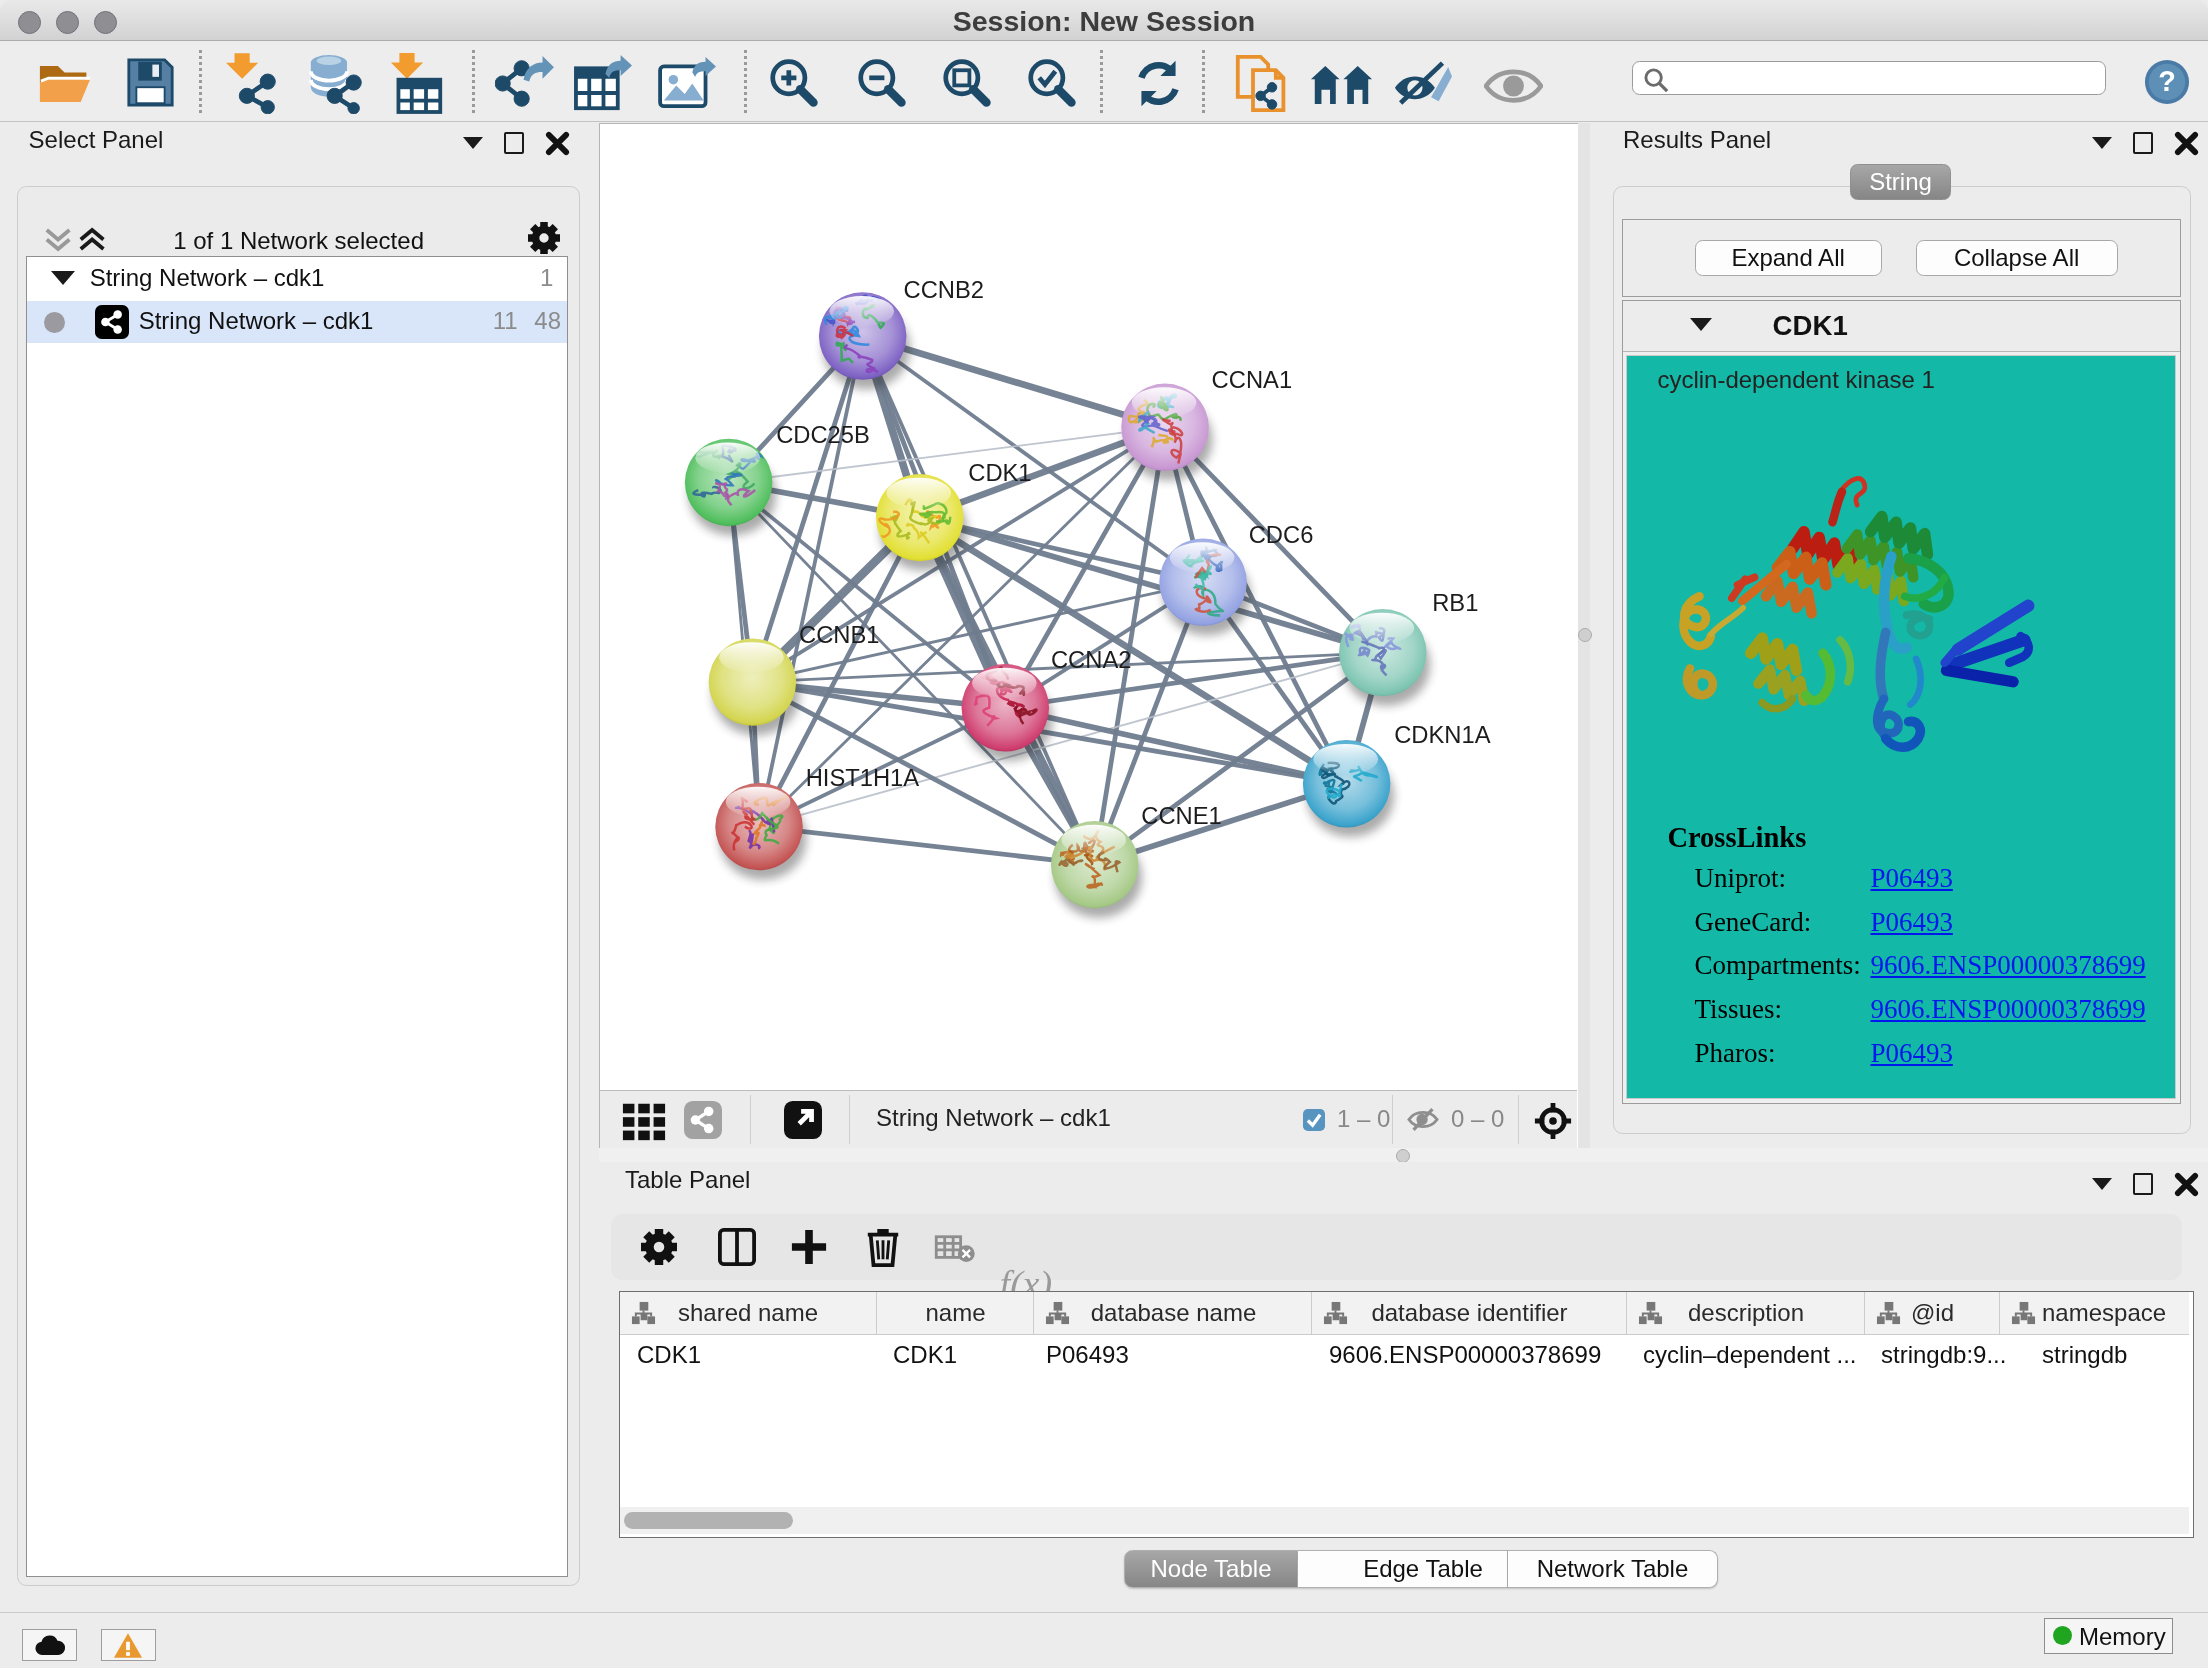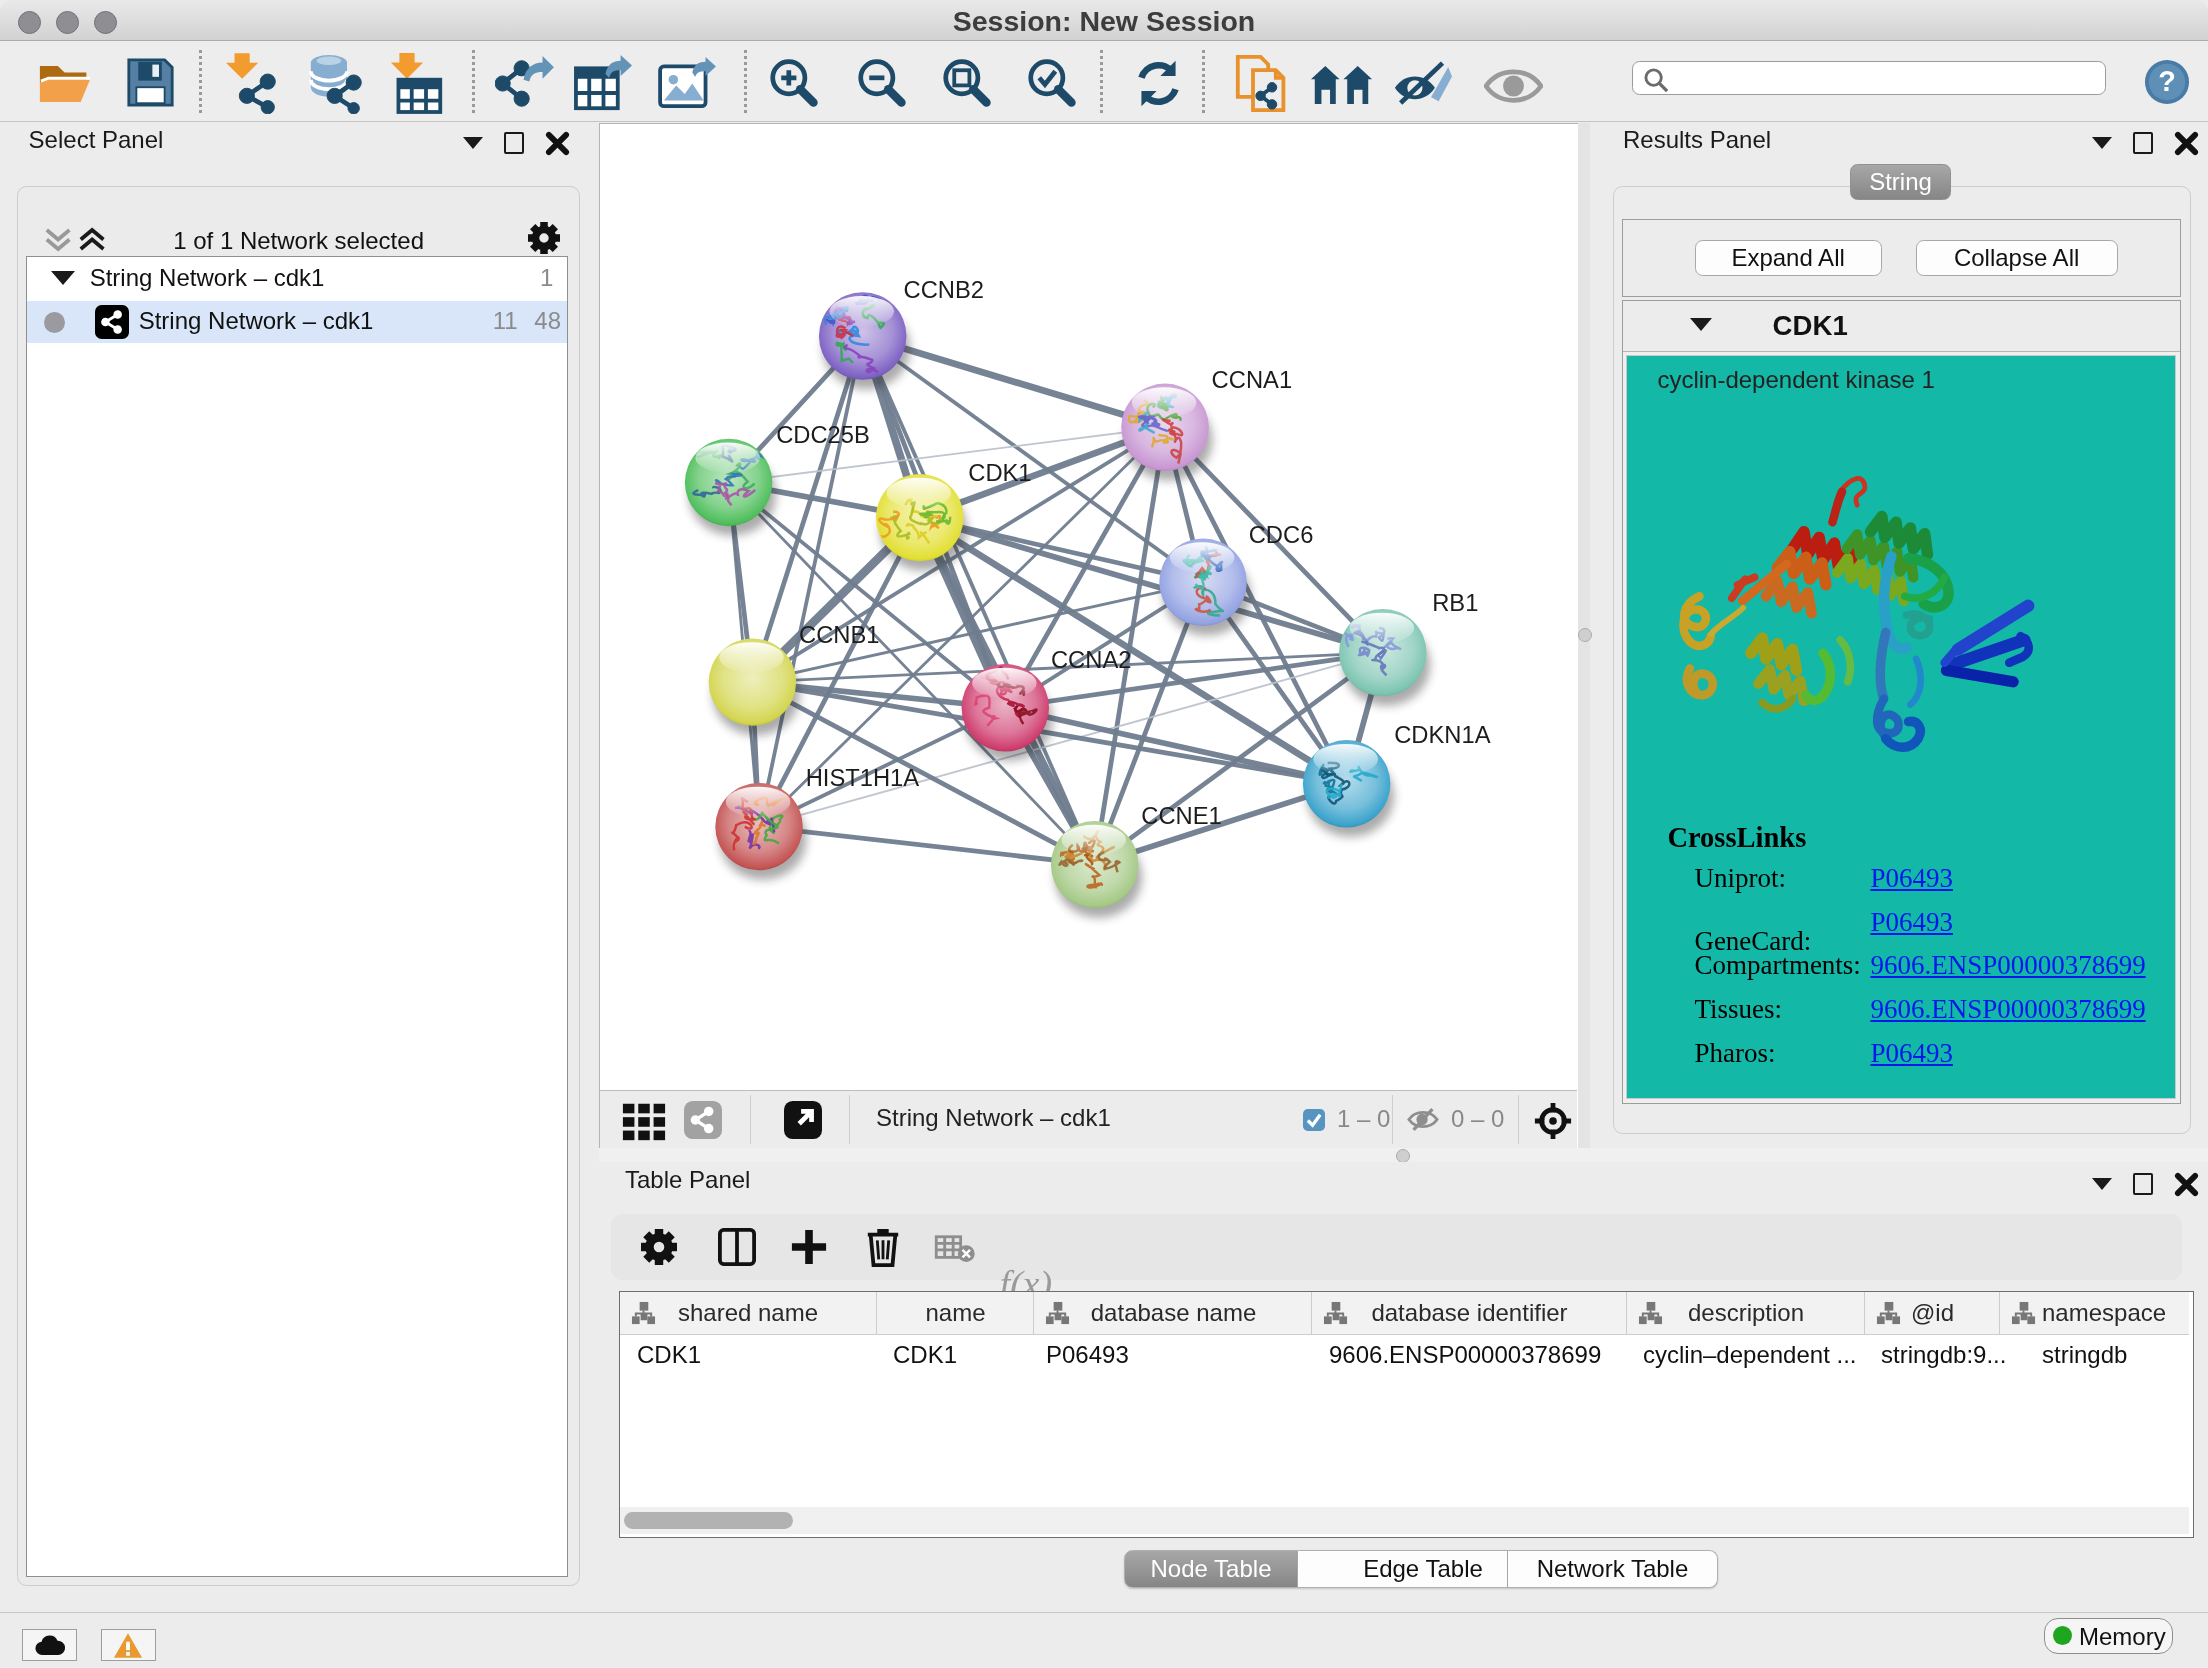--- a/index.html
+++ b/index.html
@@ -311,21 +311,21 @@
               <path d="M300 196 l-12 14" stroke="#2244cc" stroke-width="9"></path>
               <path d="M226 178 c-6 26 -8 52 -2 70" stroke="#3377bb" stroke-width="10"></path>
               <path d="M224 248 c-10 18 -10 34 4 36 c12 2 16 -12 6 -18 c-10 -6 -18 8 -10 20" stroke="#2266bb" stroke-width="9"></path>
               <path d="M226 290 c10 12 26 12 34 0 c6 -10 0 -20 -10 -18" stroke="#1155bb" stroke-width="10"></path>
               <path d="M258 206 c8 18 6 38 -6 48" stroke="#2288cc" stroke-width="7"></path>
             </g>
           </svg>
         <div class="serif abs" style="left:40px;top:466px;font-size:28.5px;font-weight:bold;color:#000;">CrossLinks</div>
         <div class="serif abs" style="left:67px;top:507px;font-size:27px;color:#000;">Uniprot:</div>
         <div class="serif abs link" style="left:243px;top:507px;font-size:27px;">P06493</div>
-        <div class="serif abs" style="left:67px;top:551px;font-size:27px;color:#000;margin-top:19px;">GeneCard:</div>
+        <div class="serif abs" style="left:67px;top:551px;font-size:27px;color:#000;">GeneCard:</div>
         <div class="serif abs link" style="left:243px;top:551px;font-size:27px;">P06493</div>
         <div class="serif abs" style="left:67px;top:594px;font-size:27px;color:#000;">Compartments:</div>
         <div class="serif abs link" style="left:243px;top:594px;font-size:27px;">9606.ENSP00000378699</div>
         <div class="serif abs" style="left:67px;top:638px;font-size:27px;color:#000;">Tissues:</div>
         <div class="serif abs link" style="left:243px;top:638px;font-size:27px;">9606.ENSP00000378699</div>
         <div class="serif abs" style="left:67px;top:682px;font-size:27px;color:#000;">Pharos:</div>
         <div class="serif abs link" style="left:243px;top:682px;font-size:27px;">P06493</div>
       </div>
     </div>
   </div>
@@ -867,18 +867,18 @@
       <path d="M9 22 a7 7 0 0 1 -1 -14 a9 9 0 0 1 17 -1 a6.5 6.5 0 0 1 1 15 z" fill="#111"></path>
     </svg>
   </div>
   <div class="abs" style="left:101px;top:16px;width:53px;height:30px;background:#f5f5f5;border:1.9px solid #9e9e9e;">
     <svg style="position:absolute;left:11.4px;top:1.9px" width="30" height="27" viewBox="0 0 32 28">
       <path d="M16 1 L31 27 H1 z" fill="#e89a30"></path>
       <rect x="14" y="10" width="4" height="9" fill="#fff"></rect>
       <rect x="14" y="21" width="4" height="4" fill="#fff"></rect>
     </svg>
   </div>
-  <div class="abs" style="left:2044px;top:4.8px;width:127px;height:34px;background:#f5f5f5;border:1.9px solid #8e8e8e;border-radius:14px;">
+  <div class="abs" style="left:2044px;top:4.8px;width:127px;height:34px;background:#f5f5f5;border:1.9px solid #8e8e8e;border-radius:0;">
     <div class="abs" style="left:7.6px;top:7.6px;width:19px;height:19px;border-radius:50%;background:#1fa51f;"></div>
     <div class="abs" style="left:34px;top:3.8px;font-size:24px;color:#111;">Memory</div>
   </div>
 </div>
 
 
 </body></html>

